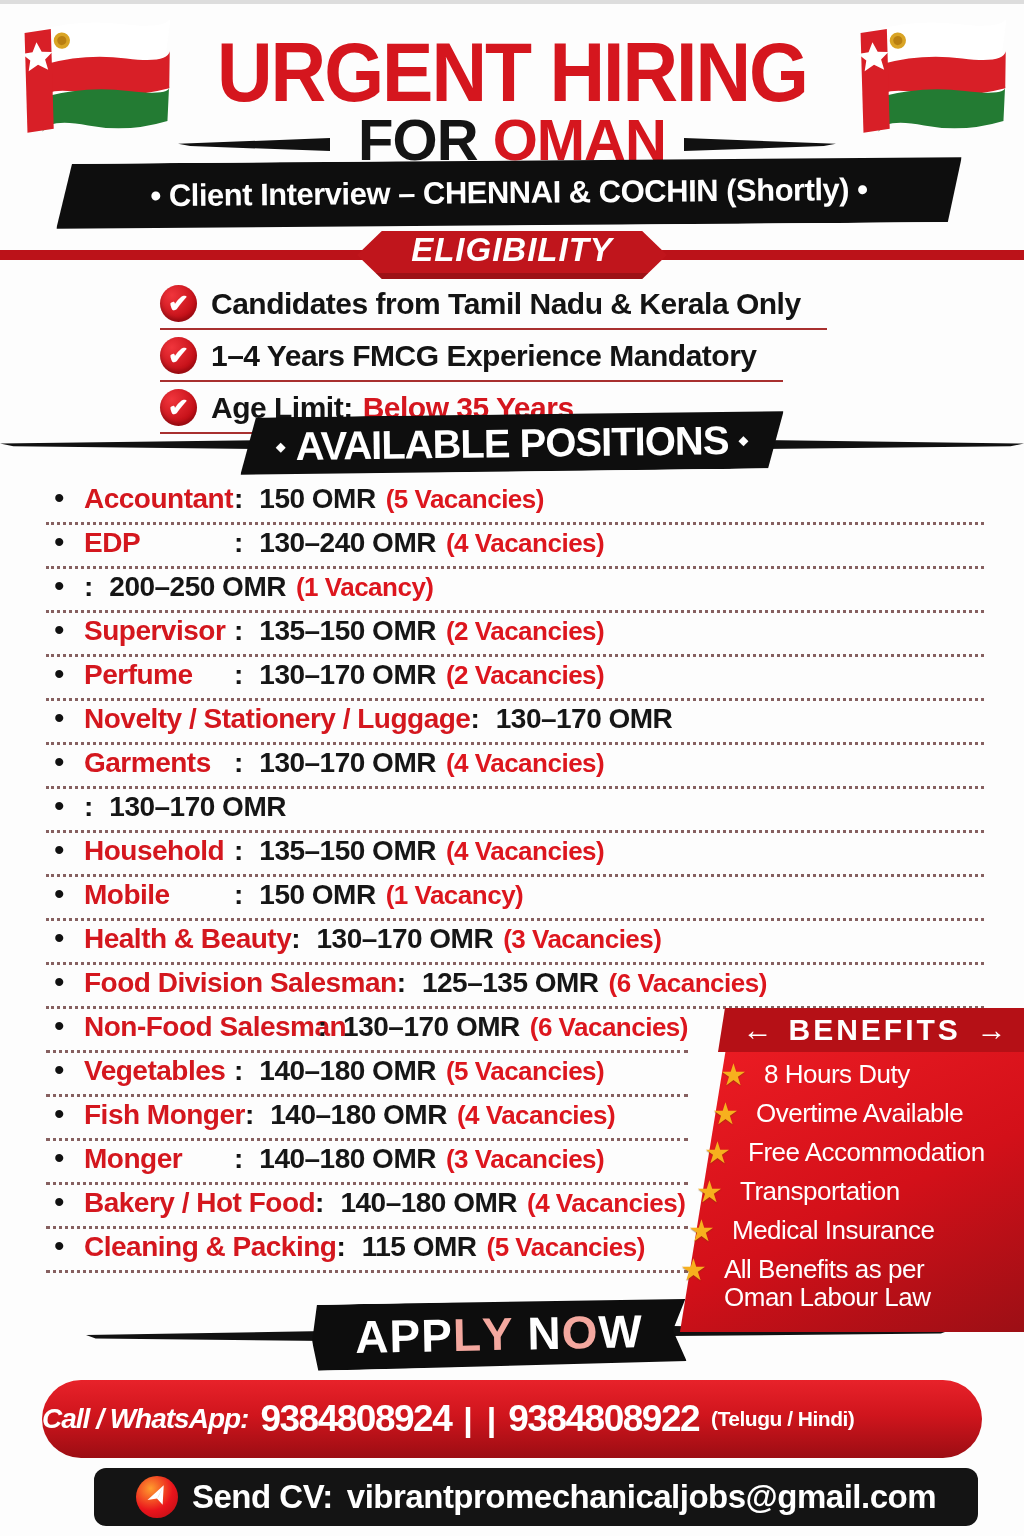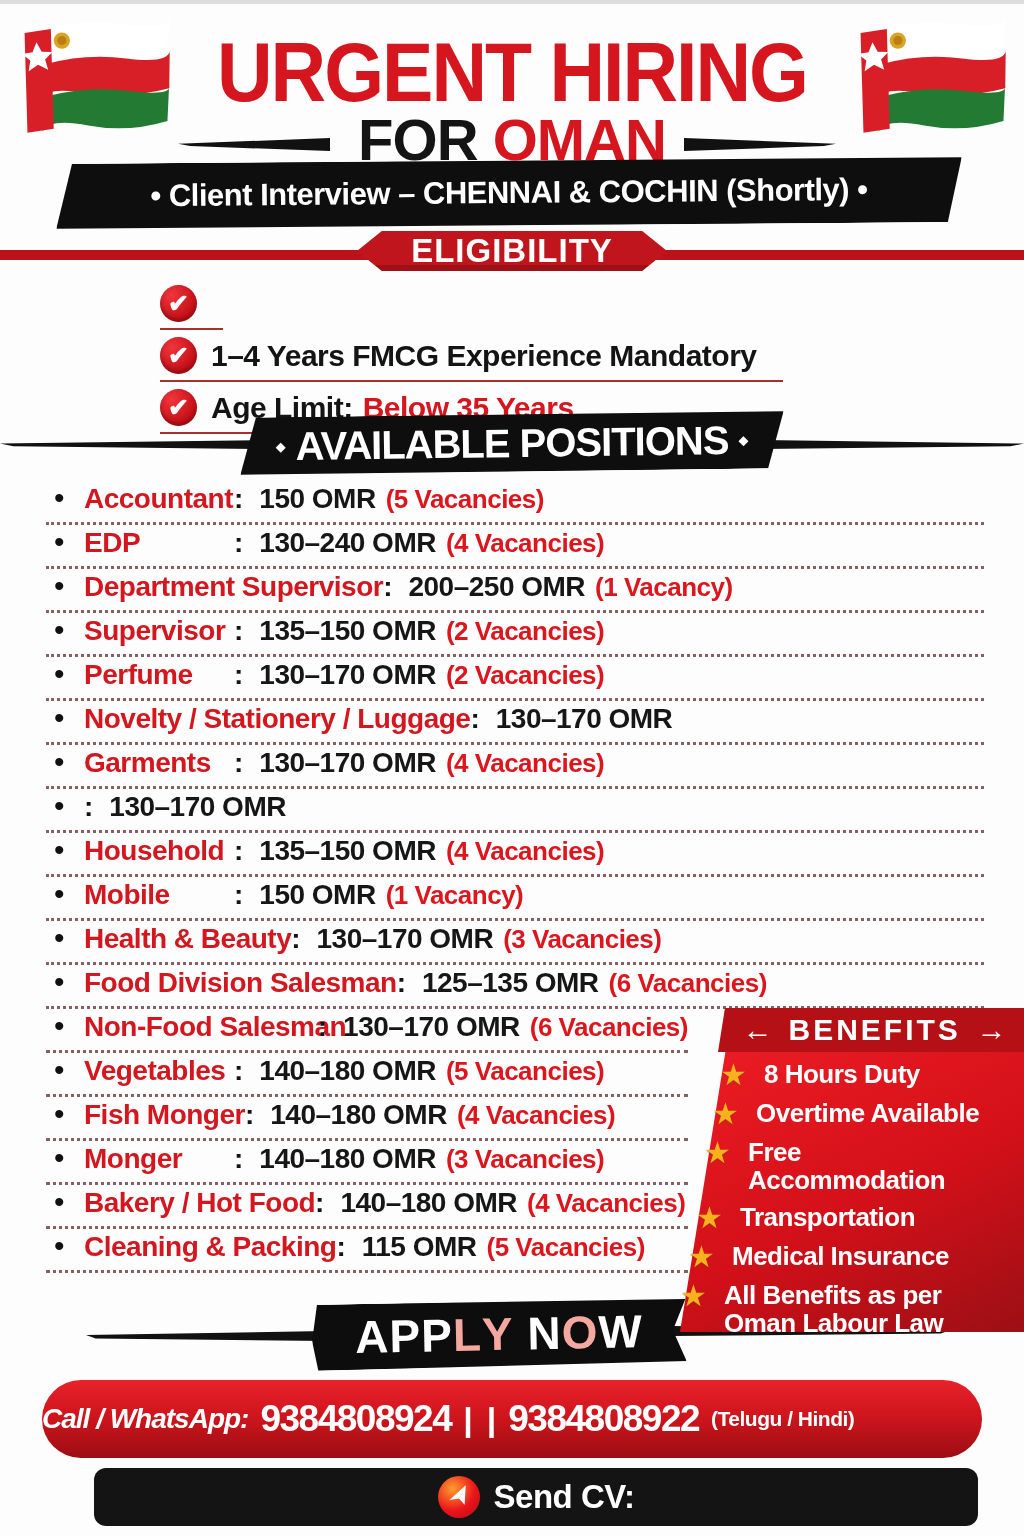--- a/index.html
+++ b/index.html
@@ -35,25 +35,26 @@
     display:flex; align-items:center; justify-content:center;
   }
   .interview-banner span {
     color:#fff; font-size:31px; font-weight:bold; letter-spacing:-0.5px; white-space:nowrap;
   }
   
   .elig-bar { position:absolute; top:246px; height:10px; background:#bb1219; }
   .elig-bar.l { left:0; width:368px; }
   .elig-bar.r { right:0; width:368px; }
   .elig-badge {
-    position:absolute; top:227px; left:357px; width:310px; height:40px;
+    position:absolute; top:227px; left:357px; width:310px; height:48px;
     background:#c0151c;
     clip-path:polygon(8% 0, 92% 0, 100% 50%, 92% 100%, 8% 100%, 0 50%);
-    display:flex; align-items:center; justify-content:center;
+    display:flex; align-items:flex-start; justify-content:center;
     box-shadow:inset 0 -6px 0 rgba(0,0,0,.18);
+    font-style:italic;
   }
   .elig-badge span { color:#fff; font-size:33px; font-weight:bold; letter-spacing:1px; }
   .elig-list { position:absolute; top:281px; left:160px; }
   .elig-row {
     display:flex; align-items:center; gap:14px; width:fit-content;
     padding:0 26px 6px 0; margin-bottom:7px;
     border-bottom:2px solid #a8302f;
   }
   .check-icon {
     width:37px; height:37px; border-radius:50%; flex:0 0 37px;
@@ -100,21 +101,21 @@
     position:absolute; top:0; left:60px; right:0; height:44px;
     background:#b51016; transform:skewX(-9deg); transform-origin:bottom left;
     display:flex; align-items:center; justify-content:center; gap:16px;
   }
   .benefits-header span { color:#fff; font-weight:bold; transform:skewX(9deg); }
   .benefits-header .bh { font-size:30px; letter-spacing:3px; }
   .benefits-header .arr { font-size:30px; }
   .benefits-list { position:absolute; top:52px; left:0; right:8px; }
   .ben-row { display:flex; align-items:flex-start; gap:12px; margin-bottom:9px; }
   .star-icon { color:#f7b01e; font-size:30px; line-height:30px; text-shadow:0 1px 1px rgba(120,70,0,.5); flex:0 0 32px; }
-  .ben-text { color:#fff; font-size:26px; font-weight:bold; line-height:1.08; letter-spacing:-0.5px; max-width:252px; }
+  .ben-text { color:#fff; font-size:26px; font-weight:normal; line-height:1.08; letter-spacing:-0.5px; max-width:252px; }
   
   .apply-swoosh { position:absolute; height:10px; background:#111; z-index:3; }
   .apply-swoosh.l { top:1327px; left:86px; width:240px; clip-path:polygon(0 40%, 100% 0, 100% 100%, 4% 75%); }
   .apply-swoosh.r { top:1322px; left:672px; width:280px; clip-path:polygon(0 0, 100% 35%, 96% 75%, 0 100%); }
   .apply-banner {
     position:absolute; top:1297px; left:312px; width:374px; height:66px; z-index:4;
     background:#0d0d0d; transform:rotate(-1.2deg);
     clip-path:polygon(1.5% 0, 100% 3%, 96.5% 50%, 100% 97%, 1.5% 100%, 0 55%);
     display:flex; align-items:center; justify-content:center;
   }
@@ -187,20 +188,21 @@
   </div>
 
   <div class="elig-bar l"></div>
   <div class="elig-bar r"></div>
   <div class="elig-badge">
     <span>ELIGIBILITY</span>
   </div>
   <div class="elig-list">
     <div class="elig-row">
       <span class="check-icon">✔</span>
+      <span class="elig-text"><span class="t">Candidates from Tamil Nadu &amp; Kerala Only</span></span>
     </div>
 
     <div class="elig-row">
       <span class="check-icon">✔</span>
       <span class="elig-text"><span class="t">1–4 Years FMCG Experience Mandatory</span></span>
     </div>
 
     <div class="elig-row">
       <span class="check-icon">✔</span>
       <span class="elig-text"><span class="t">Age Limit:</span><span class="hl">Below 35 Years</span></span>
@@ -227,21 +229,20 @@
     <div class="pos-row">
       <span class="bullet">•</span>
       <span class="pname">EDP</span>
       <span class="colon">:</span>
       <span class="salary">130–240 OMR</span>
       <span class="vac">(4 Vacancies)</span>
     </div>
 
     <div class="pos-row">
       <span class="bullet">•</span>
-      <span class="pname">Department Supervisor</span>
       <span class="colon">:</span>
       <span class="salary">200–250 OMR</span>
       <span class="vac">(1 Vacancy)</span>
     </div>
 
     <div class="pos-row">
       <span class="bullet">•</span>
       <span class="pname">Supervisor</span>
       <span class="colon">:</span>
       <span class="salary">135–150 OMR</span>
@@ -426,15 +427,16 @@
   </div>
 
   <div class="email-banner">
     <span class="send-icon">
       <svg viewBox="0 0 24 24" aria-hidden="true">
           <path d="M2 12 L22 3 L15 21 L11.5 13.5 Z" fill="#ffffff"></path>
           <path d="M11.5 13.5 L22 3 L13.5 12.5 Z" fill="#e8e0da"></path>
         </svg>
     </span>
     <span class="cv-label">Send CV:</span>
+    <span class="email">vibrantpromechanicaljobs@gmail.com</span>
   </div>
 
 </div>
 
 </body></html>

